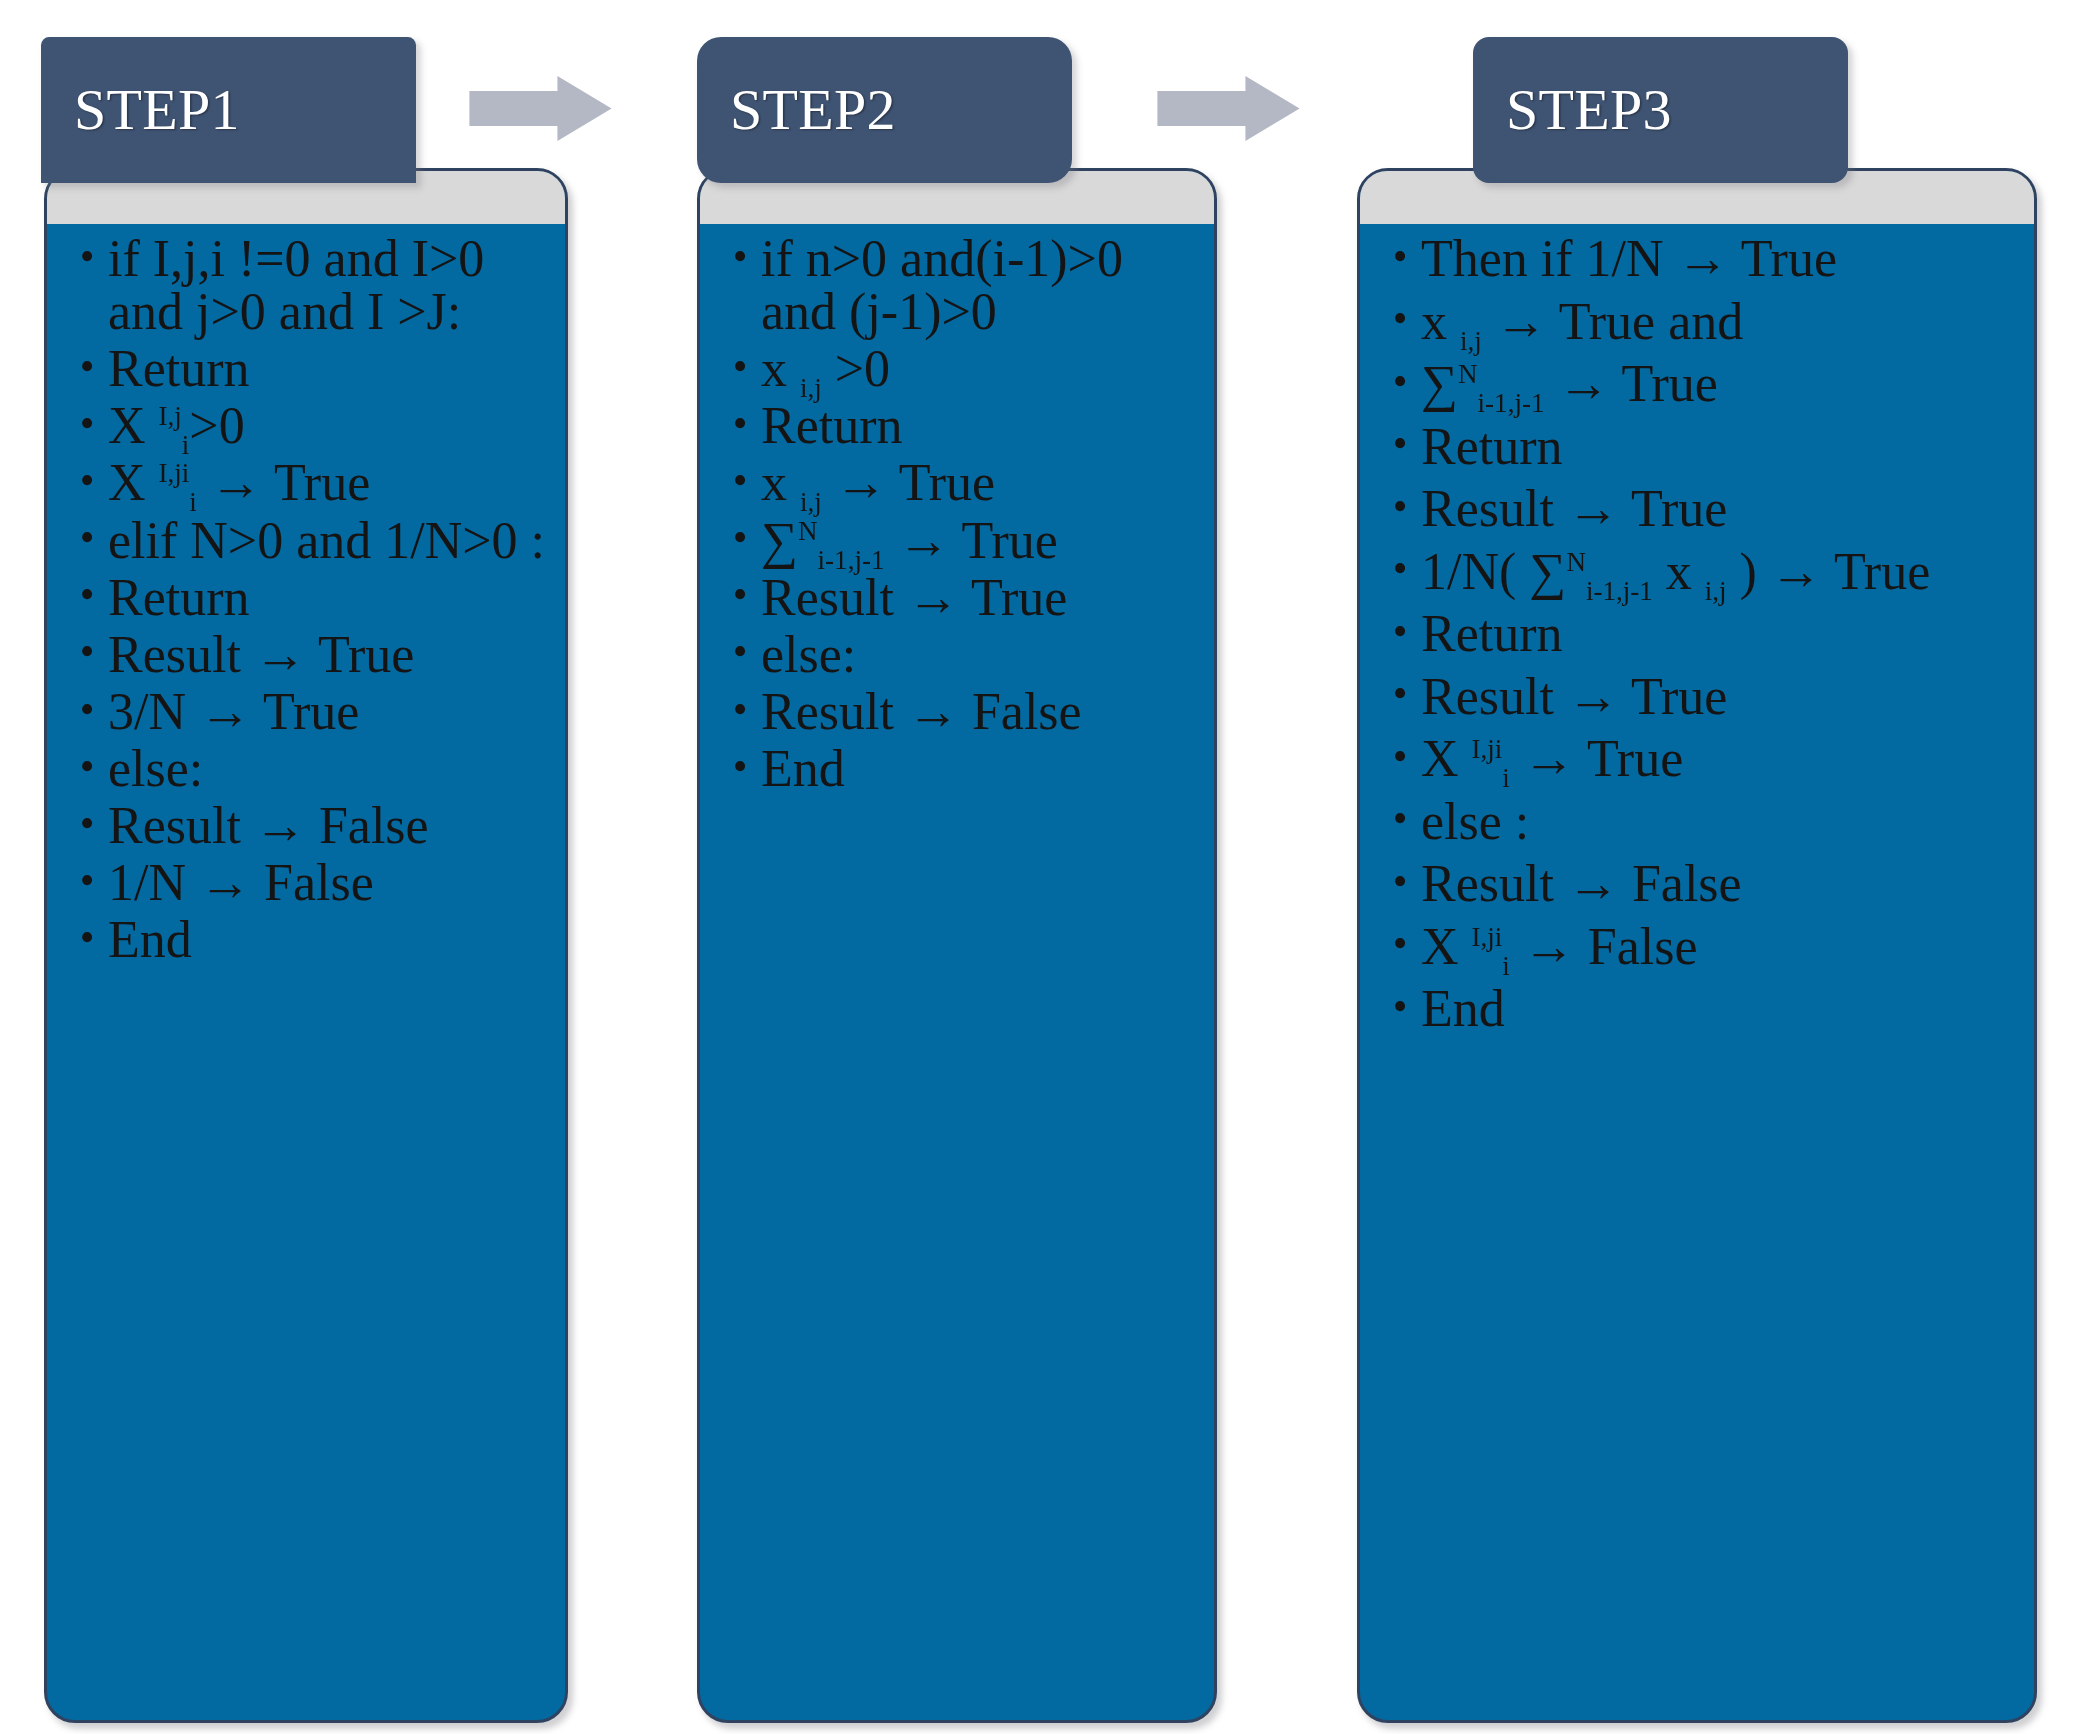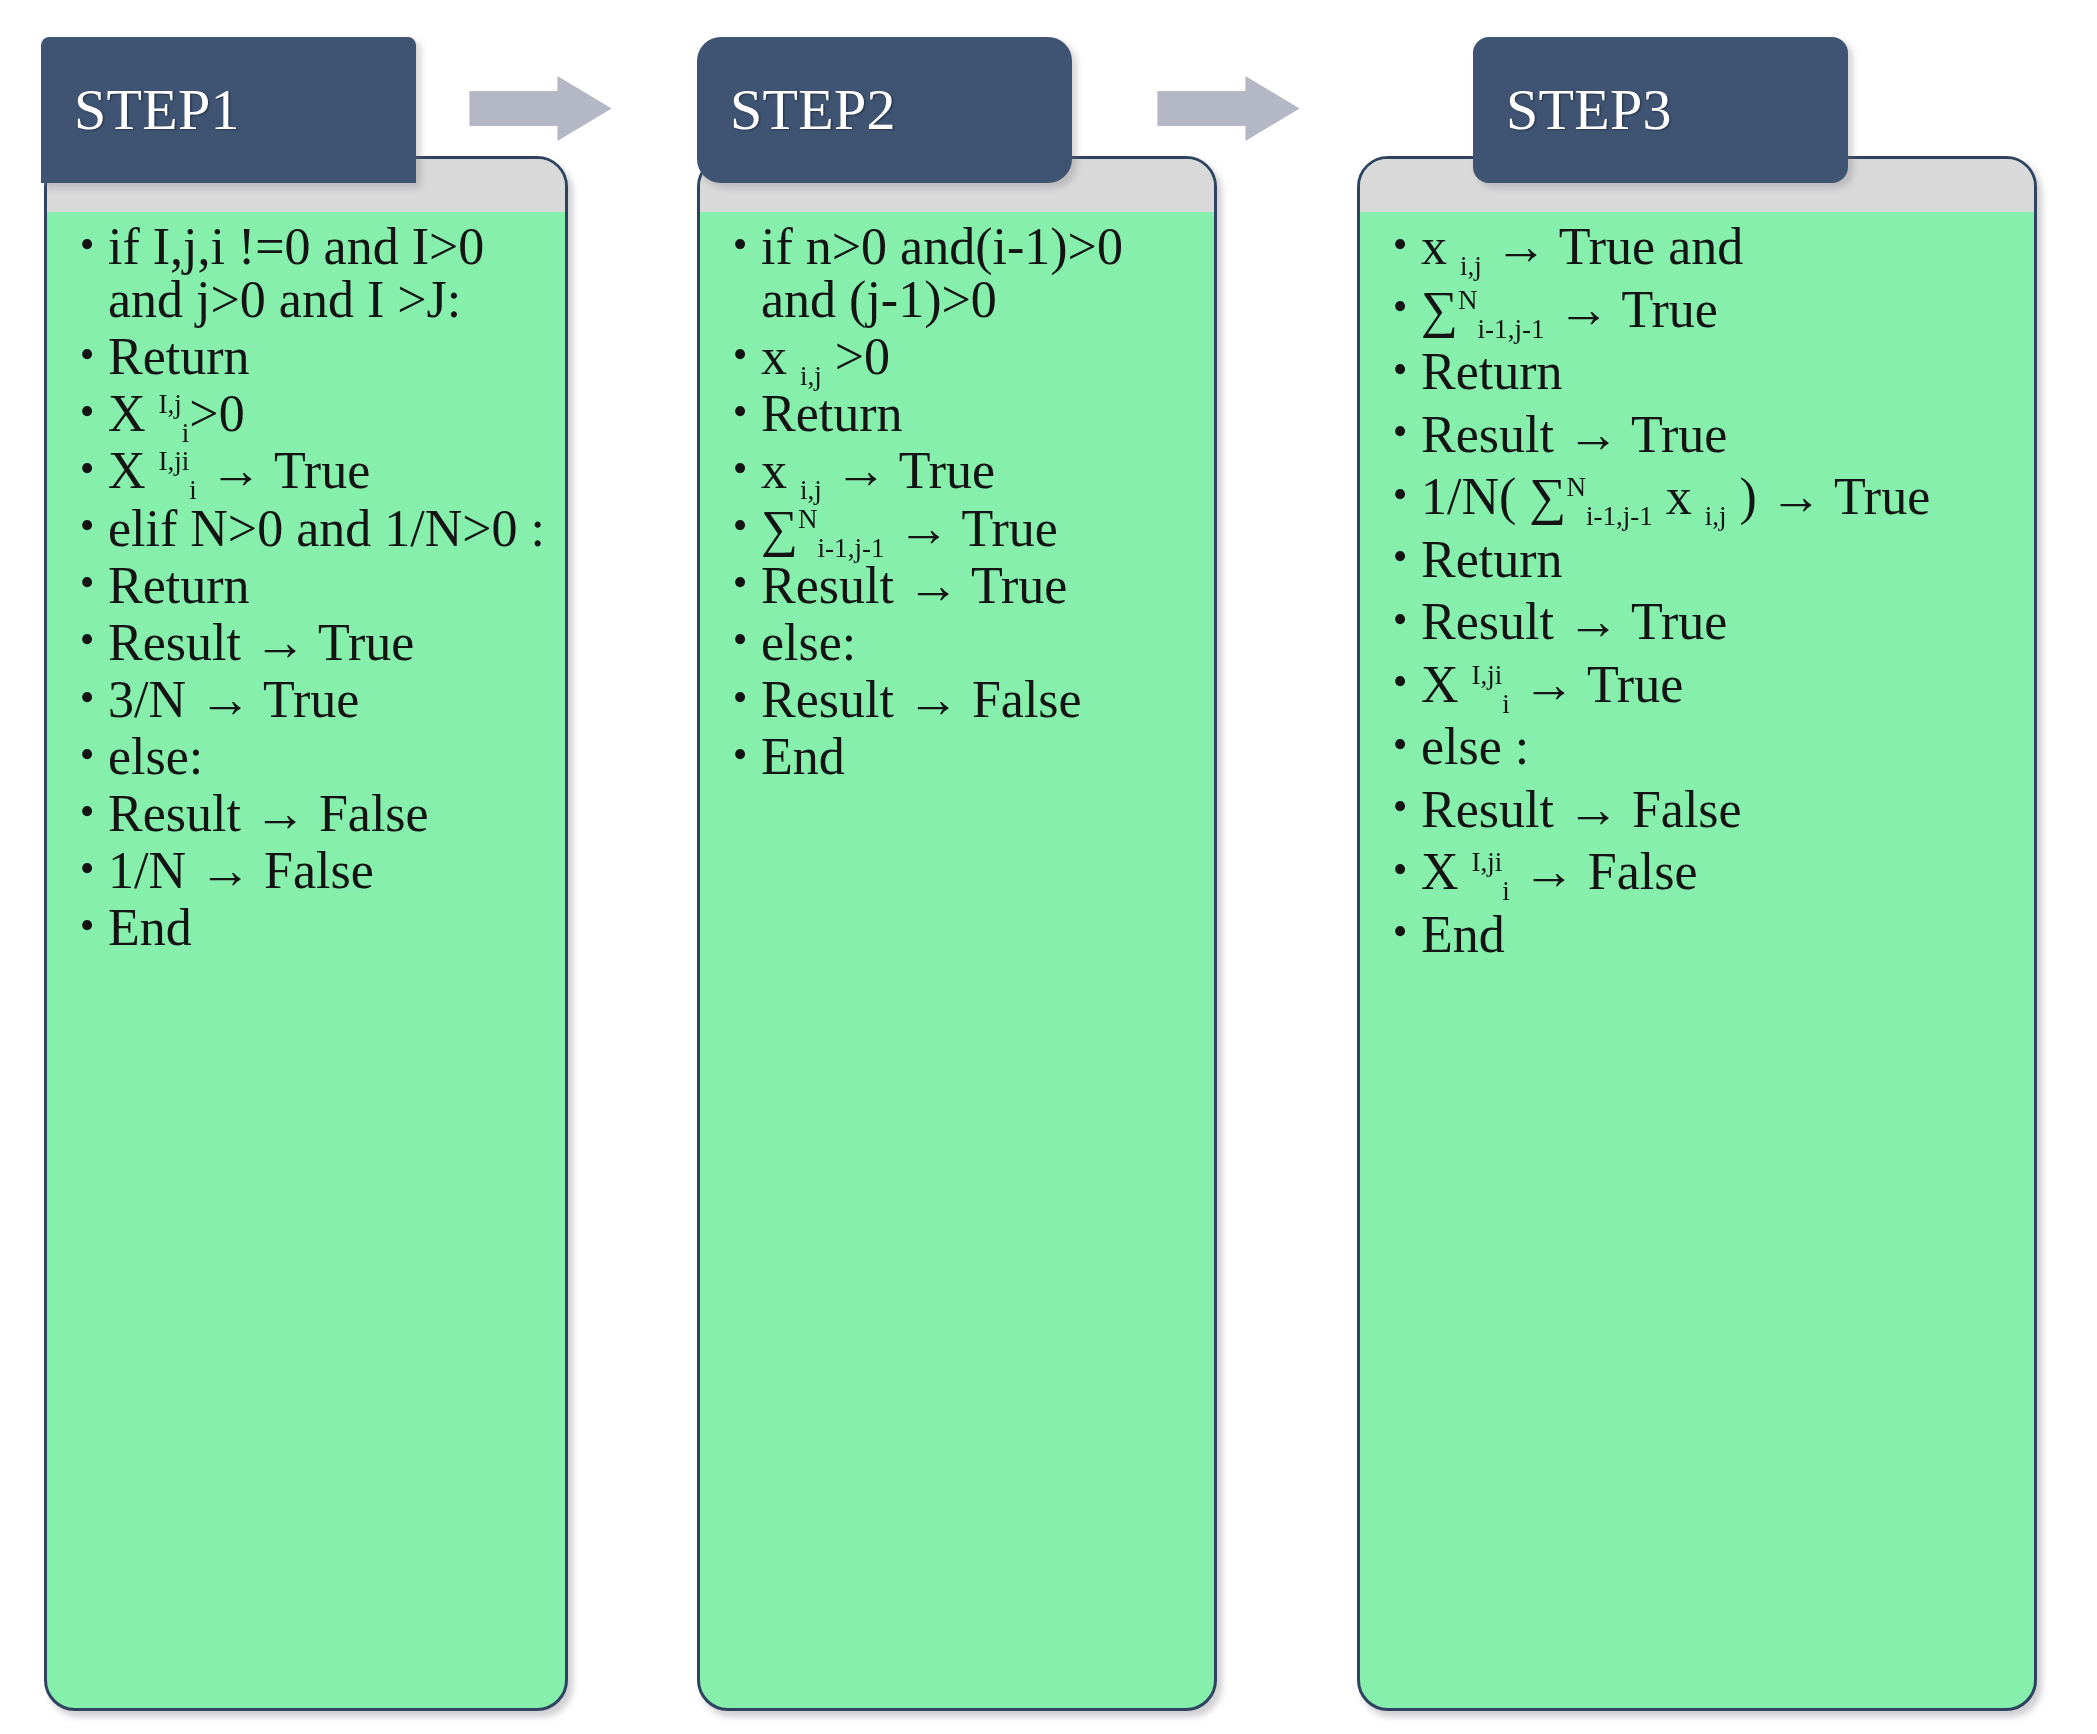--- a/index.html
+++ b/index.html
@@ -45,22 +45,22 @@
     font-size: 58px;
     line-height: 1;
     letter-spacing: 0.3px;
     white-space: nowrap;
     text-shadow: 1.4px 1.4px 2px rgba(0,0,0,0.35);
   }
 
   
   .card {
     position: absolute;
-    top: 156px;
-    background: #86efac;
+    top: 168px;
+    background: #0369a1;
     border: 3.4px solid #2f4360;
     border-radius: 31px;
     box-shadow: 4.1px 5.4px 6.8px rgba(120,120,130,0.35);
     box-sizing: border-box;
     z-index: 2;
   }
   .card.c1 { left: 44px;   width: 524px;  height: 1555px; }
   .card.c2 { left: 697px; width: 520px;  height: 1555px; }
   .card.c3 { left: 1357px; width: 680px; height: 1555px; }
 
@@ -180,20 +180,21 @@
       <polygon points="0,22 130,22 130,0 210,48 130,96 130,74 0,74" fill="#b3b8c4"></polygon>
     </svg>
   </div>
 
   <div class="tab t3">
     <span class="tab-label">STEP3</span>
   </div>
   <div class="card c3">
     <div class="card-strip"></div>
     <ul class="bullet-list">
+        <li>Then if 1/N → True</li>
         <li>x <sub>i,j</sub> → True and</li>
         <li> ∑<sup>N</sup><sub>i-1,j-1</sub> → True</li>
         <li>Return</li>
         <li>Result → True</li>
         <li>1/N( ∑<sup>N</sup><sub>i-1,j-1</sub> x <sub>i,j</sub> ) → True</li>
         <li>Return</li>
         <li>Result → True</li>
         <li>X <sup>I,ji</sup><sub>i</sub> → True</li>
         <li>else :</li>
         <li>Result → False</li>

